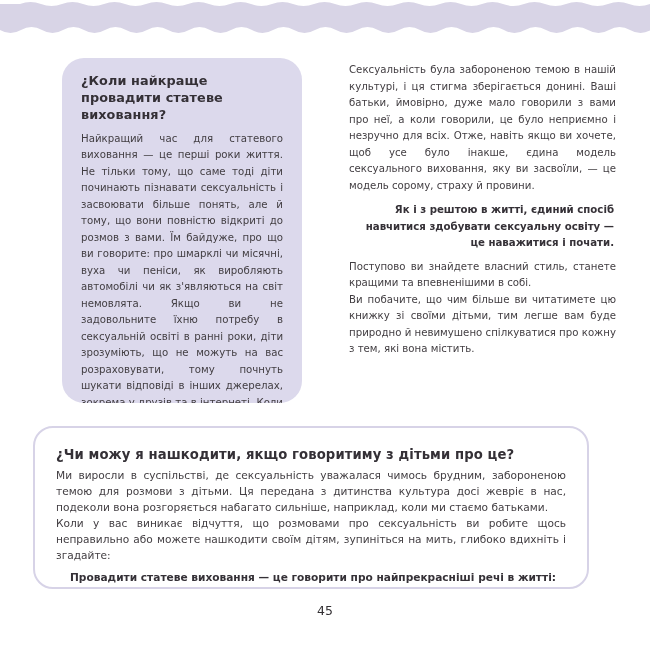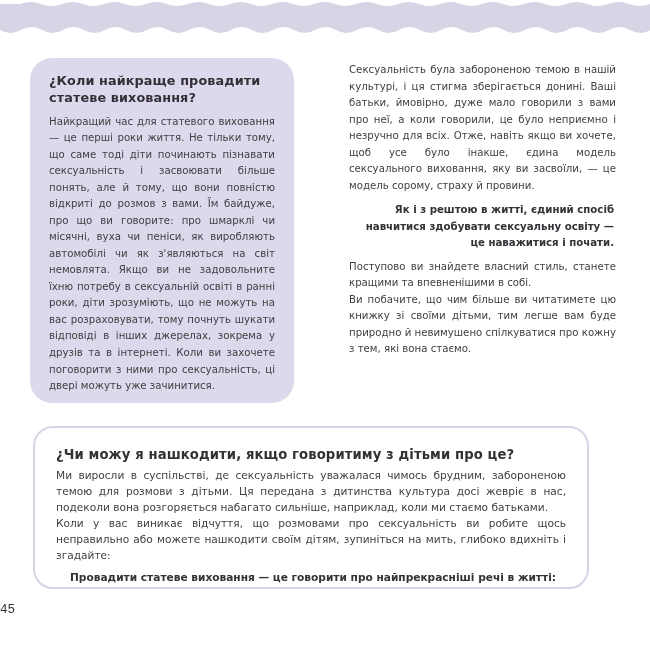--- a/index.html
+++ b/index.html
@@ -3,21 +3,21 @@
 <meta charset="utf-8">
 <style>
   html,body{margin:0;padding:0;background:#ffffff;}
   .page{
     position:relative;width:650px;height:650px;background:#ffffff;overflow:hidden;
     font-family:"DejaVu Sans",sans-serif;color:#3e3a3e;
   }
   .band{position:absolute;top:0;left:0;width:650px;height:42px;display:block;}
   .panel{box-sizing:border-box;}
   .left-box{
-    position:absolute;left:30px;top:58px;width:264px;height:345px;
+    position:absolute;left:62px;top:58px;width:240px;height:345px;
     background:var(--box-fill);border-radius:22px;padding:15px 19px;overflow:hidden;
   }
   h2.qtitle{
     margin:0 0 7px 0;font-size:12.8px;line-height:1.32;font-weight:bold;color:#343036;
     letter-spacing:.1px;
   }
   p.bodytext{margin:0;font-size:10.2px;line-height:1.62;text-align:justify;color:#413d41;}
   p.highlight{
     margin:9px 4px 0 4px;font-size:10.2px;line-height:1.62;text-align:right;
     font-weight:bold;color:#353137;
@@ -26,22 +26,22 @@
   .right-col p.bodytext{margin:0;}
   .right-col p.highlight{margin:8px 2px 7px 2px;}
   .bottom-box{
     position:absolute;left:33px;top:426px;width:556px;height:163px;background:#ffffff;
     border:2.5px solid var(--box-border);border-radius:20px;padding:18px 21px;overflow:hidden;
   }
   .bottom-box h2.qtitle{font-size:13.2px;margin:0 0 5px 0;}
   .bottom-box p.bodytext{font-size:10.6px;line-height:1.5;}
   .bottom-box p.highlight{font-size:10.6px;line-height:1.5;margin:6px 10px 0 10px;}
   .page-number{
-    position:absolute;left:0;right:0;top:603px;
-    font-size:12.5px;color:#333033;font-family:Liberation Mono, monospace;
+    position:absolute;left:0;right:0;top:603px;text-align:center;
+    font-size:12.5px;color:#333033;
   }
 </style>
 </head>
 <body>
 
 <div class="page">
 
   <svg class="band" viewBox="0 0 650 42" preserveAspectRatio="none" aria-hidden="true">
     <path id="wave-path" fill="#d8d4e6" d="M0,30 q10.5,6 21,0 t21,0 t21,0 t21,0 t21,0 t21,0 t21,0 t21,0 t21,0 t21,0 t21,0 t21,0 t21,0 t21,0 t21,0 t21,0 t21,0 t21,0 t21,0 t21,0 t21,0 t21,0 t21,0 t21,0 t21,0 t21,0 t21,0 t21,0 t21,0 t21,0 t21,0 L671,4 q-10.5,-4 -21,0 t-21,0 t-21,0 t-21,0 t-21,0 t-21,0 t-21,0 t-21,0 t-21,0 t-21,0 t-21,0 t-21,0 t-21,0 t-21,0 t-21,0 t-21,0 t-21,0 t-21,0 t-21,0 t-21,0 t-21,0 t-21,0 t-21,0 t-21,0 t-21,0 t-21,0 t-21,0 t-21,0 t-21,0 t-21,0 t-21,0 L0,4 Z"></path>
   </svg>
@@ -49,21 +49,21 @@
   <div class="panel left-box">
     <h2 class="qtitle">¿Коли найкраще провадити статеве виховання?</h2>
     <p class="bodytext">Найкращий час для статевого виховання — це перші роки життя. Не тільки тому, що саме тоді діти починають пізнавати сексуальність і засвоювати більше понять, але й тому, що вони повністю відкриті до розмов з вами. Їм байдуже, про що ви говорите: про шмарклі чи місячні, вуха чи пеніси, як виробляють автомобілі чи як з'являються на світ немовлята. Якщо ви не задовольните їхню потребу в сексуальній освіті в ранні роки, діти зрозуміють, що не можуть на вас розраховувати, тому почнуть шукати відповіді в інших джерелах, зокрема у друзів та в інтернеті. Коли ви захочете поговорити з ними про сексуальність, ці двері можуть уже зачинитися.</p>
 
   </div>
 
   <div class="right-col">
     <p class="bodytext">Сексуальність була забороненою темою в нашій культурі, і ця стигма зберігається донині. Ваші батьки, ймовірно, дуже мало говорили з вами про неї, а коли говорили, це було неприємно і незручно для всіх. Отже, навіть якщо ви хочете, щоб усе було інакше, єдина модель сексуального виховання, яку ви засвоїли, — це модель сорому, страху й провини.</p>
     <p class="highlight">Як і з рештою в житті, єдиний спосіб навчитися здобувати сексуальну освіту — це наважитися і почати.</p>
     <p class="bodytext">Поступово ви знайдете власний стиль, станете кращими та впевненішими в собі.</p>
-    <p class="bodytext">Ви побачите, що чим більше ви читатимете цю книжку зі своїми дітьми, тим легше вам буде природно й невимушено спілкуватися про кожну з тем, які вона стаємо.</p>
+    <p class="bodytext">Ви побачите, що чим більше ви читатимете цю книжку зі своїми дітьми, тим легше вам буде природно й невимушено спілкуватися про кожну з тем, які вона містить.</p>
   </div>
 
   <div class="panel bottom-box">
     <h2 class="qtitle">¿Чи можу я нашкодити, якщо говоритиму з дітьми про це?</h2>
     <p class="bodytext">Ми виросли в суспільстві, де сексуальність уважалася чимось брудним, забороненою темою для розмови з дітьми. Ця передана з дитинства культура досі жевріє в нас, подеколи вона розгоряється набагато сильніше, наприклад, коли ми стаємо батьками.</p>
     <p class="bodytext">Коли у вас виникає відчуття, що розмовами про сексуальність ви робите щось неправильно або можете нашкодити своїм дітям, зупиніться на мить, глибоко вдихніть і згадайте:</p>
     <p class="highlight">Провадити статеве виховання — це говорити про найпрекрасніші речі в житті: любов, закоханість, стосунки, кохання, сексуальне задоволення, вагітність, пологи, грудне вигодовування, сім'ю, материнство і батьківство. Як можна нашкодити дітям, говорячи про щось настільки прекрасне?</p>
   </div>
 
   <div class="page-number">45</div>

